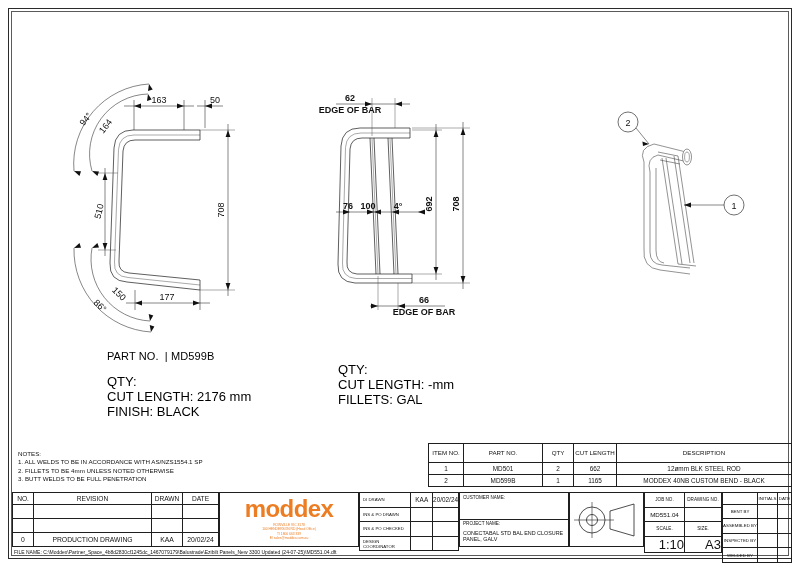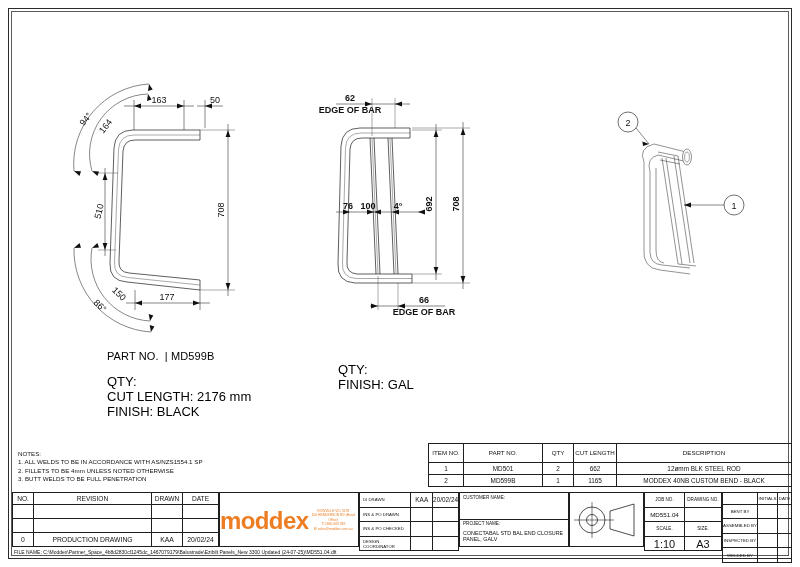--- a/index.html
+++ b/index.html
@@ -51,21 +51,21 @@
   #bom .hdr td{height:18px;font-size:6.2px;}
 
   
   #revtbl{position:absolute;left:12px;top:492px;width:207px;font-size:6.8px;}
   #revtbl td{height:13px;}
   #revtbl .hdr td{height:11px;font-size:6.6px;}
 
   
   #logocell{position:absolute;left:219px;top:492px;width:140px;height:55px;
             border:0.8px solid #1f1f1f;box-sizing:border-box;
-            display:flex;flex-direction:row;align-items:center;
+            display:flex;flex-direction:column;align-items:center;
             justify-content:flex-start;overflow:hidden;background:#fff;}
   .logo-word{font-size:24px;font-weight:bold;color:#ED7D22;
              letter-spacing:-0.6px;line-height:26px;margin-top:3px;
              font-family:"Liberation Sans",sans-serif;}
   .logo-addr{font-size:3.3px;line-height:4.4px;color:#ED7D22;text-align:center;
              margin-top:1px;}
 
   
   #drawntbl{position:absolute;left:359px;top:492px;width:100px;font-size:4.6px;}
   #drawntbl td{height:13.6px;}
@@ -81,21 +81,21 @@
 
   
   #projcell{position:absolute;left:569px;top:492px;width:75px;height:55px;
             border:0.8px solid #1f1f1f;box-sizing:border-box;
             display:flex;align-items:center;justify-content:center;}
 
   
   #jobtbl{position:absolute;left:644px;top:492px;width:78px;font-size:4.6px;}
   #jobtbl td{height:13.6px;}
   #jobtbl td.val{font-size:6.2px;}
-  #jobtbl td.valbig{font-size:11px;}
+  #jobtbl td.valbig{font-size:13px;text-align:right;}
 
   
   #signtbl{position:absolute;left:722px;top:492px;width:70px;font-size:4.4px;}
   #signtbl td{height:13.6px;}
   #signtbl td.lbl{text-align:center;font-size:4.4px;}
   #signtbl .hdr td{height:10.6px;font-size:4.4px;}
 
   
   #filename{position:absolute;left:14px;top:549px;font-size:5px;color:#111;
             white-space:nowrap;}
@@ -283,21 +283,22 @@
     </div>
     <div class="lb-gap"></div>
     <div class="lb-line">QTY:</div>
     <div class="lb-line">CUT LENGTH: 2176 mm</div>
     <div class="lb-line">FINISH: BLACK</div>
   </div>
 
   <div class="labelblock" style="left:338px;top:350px;">
     <div class="lb-gap"></div>
     <div class="lb-line">QTY:</div>
-    <div class="lb-line">FINISH: GAL</div>
+    <div class="lb-line">CUT LENGTH: -mm</div>
+    <div class="lb-line">FILLETS: GAL</div>
   </div>
 
   <div class="notes">
     <div class="nt-h">NOTES:</div>
     <div>1. ALL WELDS TO BE IN ACCORDANCE WITH AS/NZS1554.1 SP</div>
     <div>2. FILLETS TO BE 4mm UNLESS NOTED OTHERWISE</div>
     <div>3. BUTT WELDS TO BE FULL PENETRATION</div>
   </div>
 
   <table id="bom">

